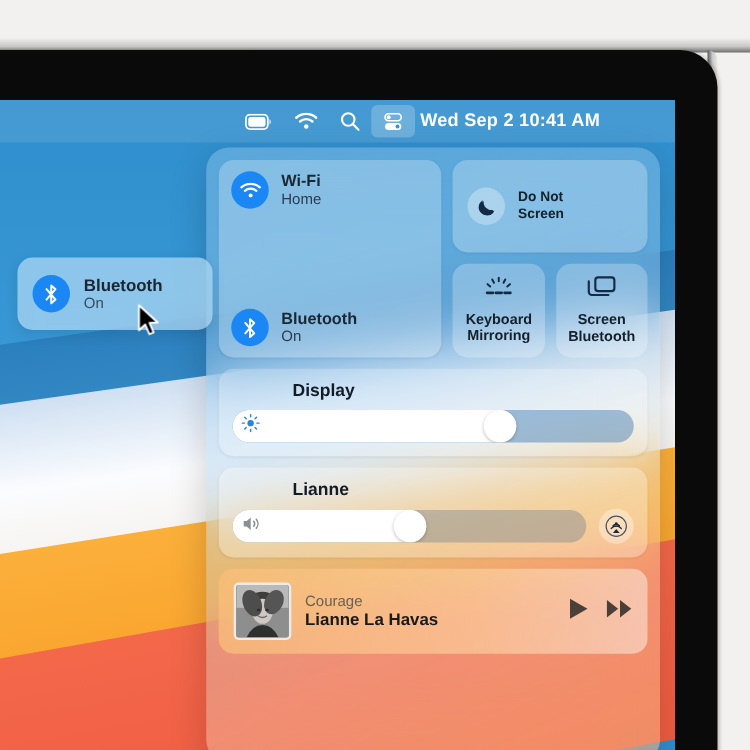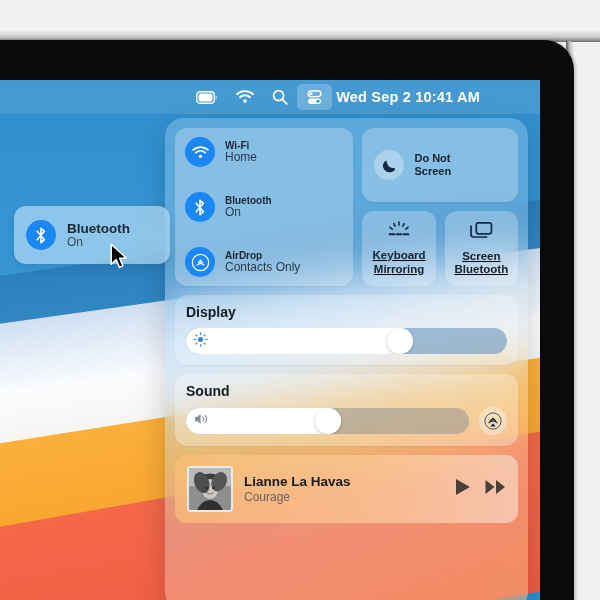--- a/index.html
+++ b/index.html
@@ -112,55 +112,55 @@
     height: 158px;
   }
   .toggle-row { display: flex; align-items: center; gap: 10px; }
   .tgl-icon {
     width: 30px; height: 30px; border-radius: 50%;
     background: #1b87f5; flex: 0 0 30px;
     display: flex; align-items: center; justify-content: center;
     color: #fff;
   }
   .tgl-text { line-height: 1.12; }
-  .tgl-title { font-size: 10px; font-weight: 700; color: #1b2733; }
+  .tgl-title { font-size: 13px; font-weight: 700; color: #1b2733; }
   .tgl-sub   { font-size: 12px; font-weight: 400; color: #2c3c4b; }
 
   
   #right-col { display: flex; flex-direction: column; gap: 9px; width: 161px; }
   #dnd-card {
     height: 74px; padding: 0 12px;
     display: flex; align-items: center; gap: 10px;
   }
   .dnd-icon {
     width: 30px; height: 30px; border-radius: 50%;
     background: rgba(255,255,255,.30);
     display: flex; align-items: center; justify-content: center;
     flex: 0 0 30px;
   }
   #dnd-label { font-size: 11px; font-weight: 700; color: #14202c; line-height: 1.16; }
 
-  #mini-row { display: flex; gap: 9px; height: 75px; text-decoration: underline; }
+  #mini-row { display: flex; gap: 9px; height: 75px; }
   .mini-tile {
     flex: 1; border-radius: 12px;
     background: rgba(255,255,255,.26);
     display: flex; flex-direction: column;
     align-items: center; justify-content: center; gap: 5px;
     padding: 0 3px;
   }
   .mini-label {
     font-size: 11.5px; font-weight: 600; color: #14202c;
     text-align: center; line-height: 1.15;
   }
 
   
   .slider-card { margin-top: 9px; padding: 9px 11px 11px; }
   #display-card { background: rgba(255,255,255,.24); }
   #sound-card   { background: rgba(255,255,255,.30); }
-  .sc-title { font-size: 14px; font-weight: 700; color: #111c27; margin-bottom: 8px; }
+  .sc-title { font-size: 14px; font-weight: 700; color: #111c27; margin-bottom: 8px; margin-left: 48px; }
   .slider-line { display: flex; align-items: center; gap: 10px; }
   .slider {
     position: relative; flex: 1; height: 26px; border-radius: 13px;
     overflow: hidden;
   }
   #display-slider { background: rgba(60,120,175,.45); }
   #sound-slider   { background: rgba(120,130,145,.42); }
   .slider-fill {
     position: absolute; left: 0; top: 0; height: 100%;
     background: #ffffff; border-radius: 13px;
@@ -286,34 +286,20 @@
               <svg width="12" height="17" viewBox="0 0 12 18">
                 <path d="M2 4.6 L9.6 13.4 L6 16.6 V1.4 L9.6 4.6 L2 13.4" fill="none" stroke="#fff" stroke-width="1.7" stroke-linecap="round" stroke-linejoin="round"></path>
               </svg>
             </span>
             <span class="tgl-text">
               <div class="tgl-title">Bluetooth</div>
               <div class="tgl-sub">On</div>
             </span>
           </div>
 
-          <div class="toggle-row">
-            <span class="tgl-icon">
-              <svg width="19" height="19" viewBox="0 0 20 20">
-                <circle cx="10" cy="10" r="8.6" fill="none" stroke="#fff" stroke-width="1.25"></circle>
-                <path d="M6.4 12.6a5 5 0 0 1 7.2 0" fill="none" stroke="#fff" stroke-width="1.3" stroke-linecap="round"></path>
-                <path d="M7.7 10.2a3.2 3.2 0 0 1 4.6 0" fill="none" stroke="#fff" stroke-width="1.3" stroke-linecap="round"></path>
-                <circle cx="10" cy="8.2" r="1.25" fill="#fff"></circle>
-              </svg>
-            </span>
-            <span class="tgl-text">
-              <div class="tgl-title">AirDrop</div>
-              <div class="tgl-sub">Contacts Only</div>
-            </span>
-          </div>
 
         </div>
 
         <div id="right-col">
 
           <div id="dnd-card" class="cc-card">
             <span class="dnd-icon">
               <svg width="17" height="17" viewBox="0 0 18 18">
                 <path d="M13.8 11.6A6.4 6.4 0 0 1 6.4 4.2a5.2 5.2 0 0 0-1.5 1 6.5 6.5 0 0 0 9.2 9.2 5.3 5.3 0 0 0 1-1.6 6.4 6.4 0 0 1-1.3-1.2z" fill="#142a45"></path>
                 <path d="M14.6 12.2A6.6 6.6 0 0 1 5.8 3.4 6.6 6.6 0 1 0 14.6 12.2z" fill="#142a45"></path>
@@ -387,21 +373,21 @@
                   </g>
                 </svg>
               </span>
             </div>
             <div class="slider-knob" id="display-knob" style="left: 200.6px;"></div>
           </div>
         </div>
       </div>
 
       <div id="sound-card" class="cc-card slider-card">
-        <div class="sc-title">Sound</div>
+        <div class="sc-title">Lianne</div>
         <div class="slider-line">
           <div class="slider" id="sound-slider">
             <div class="slider-fill" id="sound-fill" style="width: 154.5px;">
               <span>
                 <svg width="17" height="14" viewBox="0 0 18 15">
                   <path d="M2 5.2h2.6L8 2.2v10.6L4.6 9.8H2z" fill="#8a8f96"></path>
                   <path d="M10.6 5.4a3.4 3.4 0 0 1 0 4.2" fill="none" stroke="#8a8f96" stroke-width="1.3" stroke-linecap="round"></path>
                   <path d="M12.8 3.6a6.2 6.2 0 0 1 0 7.8" fill="none" stroke="#8a8f96" stroke-width="1.3" stroke-linecap="round"></path>
                 </svg>
               </span>
@@ -429,22 +415,22 @@
             <ellipse cx="23" cy="23" rx="9" ry="11" fill="#cfc8c2"></ellipse>
             <ellipse cx="14" cy="16" rx="8" ry="12" fill="#4d4d4d" transform="rotate(-22 14 16)"></ellipse>
             <ellipse cx="33" cy="15" rx="8" ry="11" fill="#555" transform="rotate(26 33 15)"></ellipse>
             <ellipse cx="19.5" cy="22" rx="1.5" ry="1.1" fill="#2a2a2a"></ellipse>
             <ellipse cx="27" cy="22" rx="1.5" ry="1.1" fill="#2a2a2a"></ellipse>
             <path d="M19 27q4 3 8 0" fill="none" stroke="#6b6b6b" stroke-width="1.2"></path>
             <path d="M9 46q5-11 14-11t14 11z" fill="#2f2f2f"></path>
           </svg>
         </div>
         <div id="np-text">
+          <div id="np-track">Courage</div>
           <div id="np-artist">Lianne La Havas</div>
-          <div id="np-track">Courage</div>
         </div>
         <div id="np-controls">
           <span>
             <svg width="16" height="18" viewBox="0 0 16 18">
                 <path d="M1 1l14 8-14 8z" fill="#4a4038"></path>
               </svg>
           </span>
           <span>
             <svg width="21" height="16" viewBox="0 0 21 16">
               <path d="M0.5 1l9 7-9 7z" fill="#4a4038"></path>

